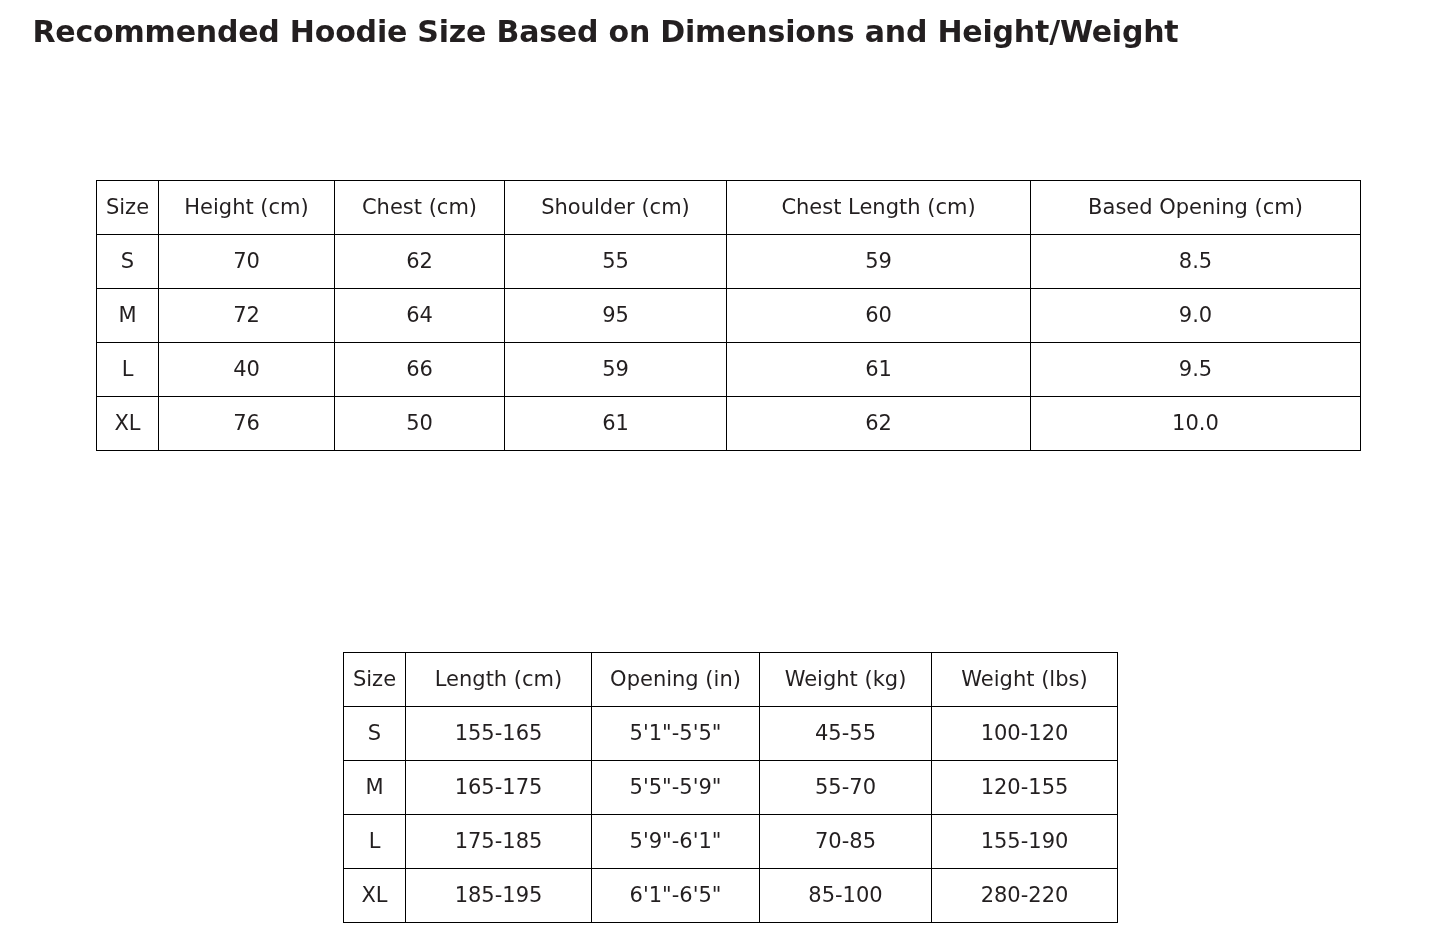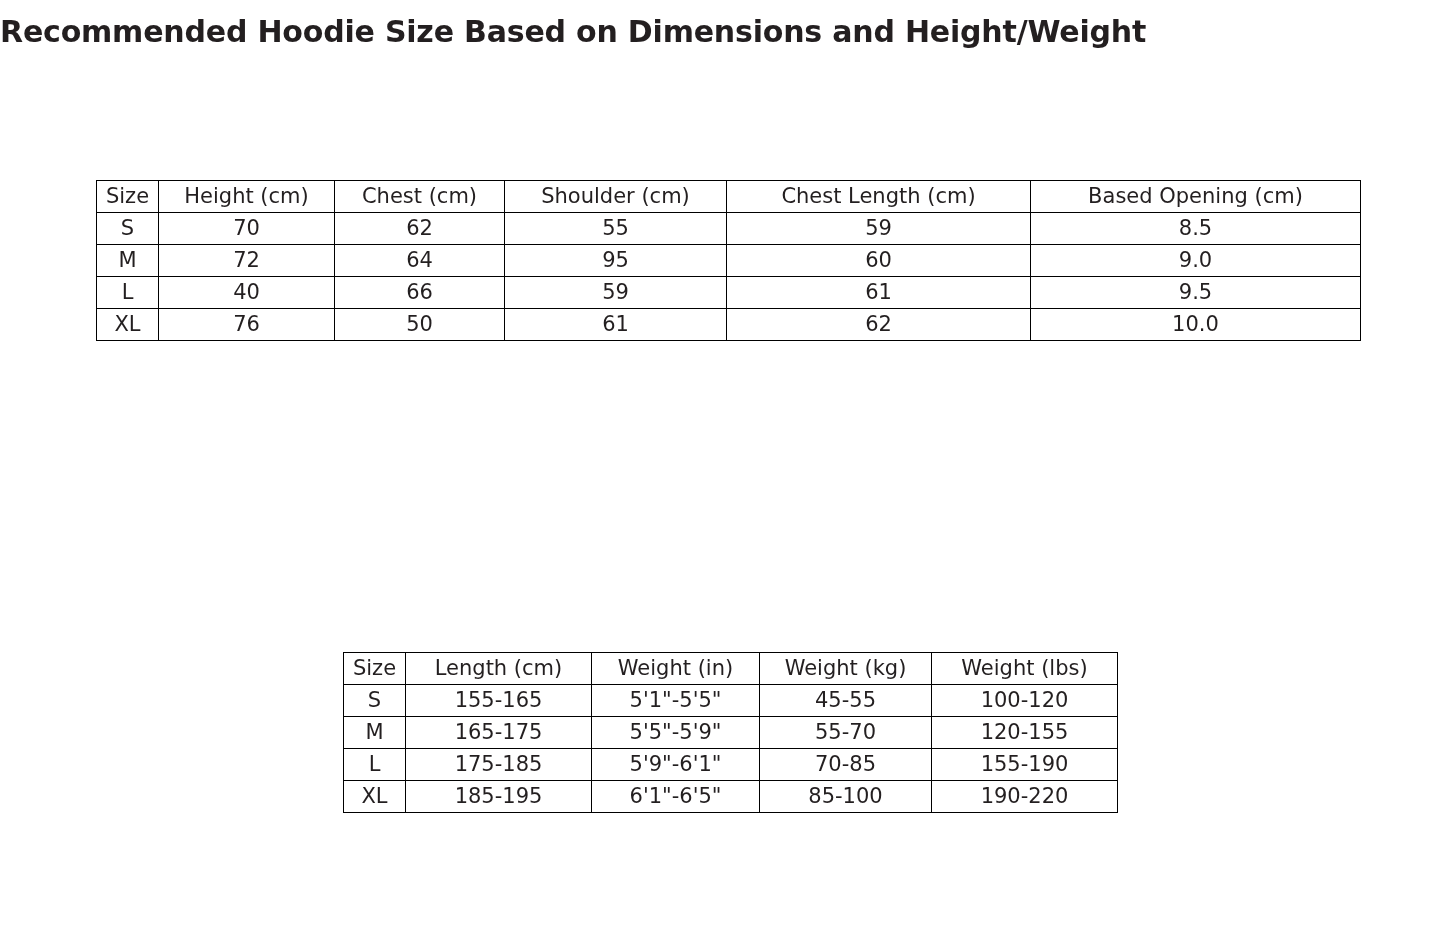--- a/index.html
+++ b/index.html
@@ -13,40 +13,41 @@
     font-family: "DejaVu Sans", sans-serif;
     color: #231f20;
     position: relative;
     overflow: hidden;
   }
   .page-title {
     position: absolute;
     top: 14px;
     left: 0;
     width: 1211px;
+    text-align: center;
     font-size: 30px;
     font-weight: bold;
     color: #231f20;
     letter-spacing: -0.2px;
     white-space: nowrap;
   }
   table.grid {
     border-collapse: collapse;
     table-layout: fixed;
   }
   table.grid th,
   table.grid td {
     border: 1.5px solid #000000;
     text-align: center;
     vertical-align: middle;
     font-weight: normal;
     color: #231f20;
     font-size: 21px;
     line-height: 1;
-    padding: 5px 4px;
+    padding: 16px 4px;
     background: #ffffff;
   }
   
   #dimensions-table-wrap {
     position: absolute;
     left: 96px;
     top: 180px;
   }
   #dimensions-table col.c0 { width: 62px; }
   #dimensions-table col.c1 { width: 176px; }
@@ -135,21 +136,21 @@
       <col class="c0">
         <col class="c1">
         <col class="c2">
         <col class="c3">
         <col class="c4">
     </colgroup>
     <thead>
       <tr>
         <th>Size</th>
         <th>Length (cm)</th>
-        <th>Weight (in)</th>
+        <th>Opening (in)</th>
         <th>Weight (kg)</th>
         <th>Weight (lbs)</th>
       </tr>
     </thead>
     <tbody>
       <tr>
         <td>S</td>
         <td>155-165</td>
         <td>5'1"-5'5"</td>
         <td>45-55</td>
@@ -167,17 +168,17 @@
         <td>175-185</td>
         <td>5'9"-6'1"</td>
         <td>70-85</td>
         <td>155-190</td>
       </tr>
       <tr>
         <td>XL</td>
         <td>185-195</td>
         <td>6'1"-6'5"</td>
         <td>85-100</td>
-        <td>190-220</td>
+        <td>280-220</td>
       </tr>
     </tbody>
   </table>
 </div>
 
 </body></html>

